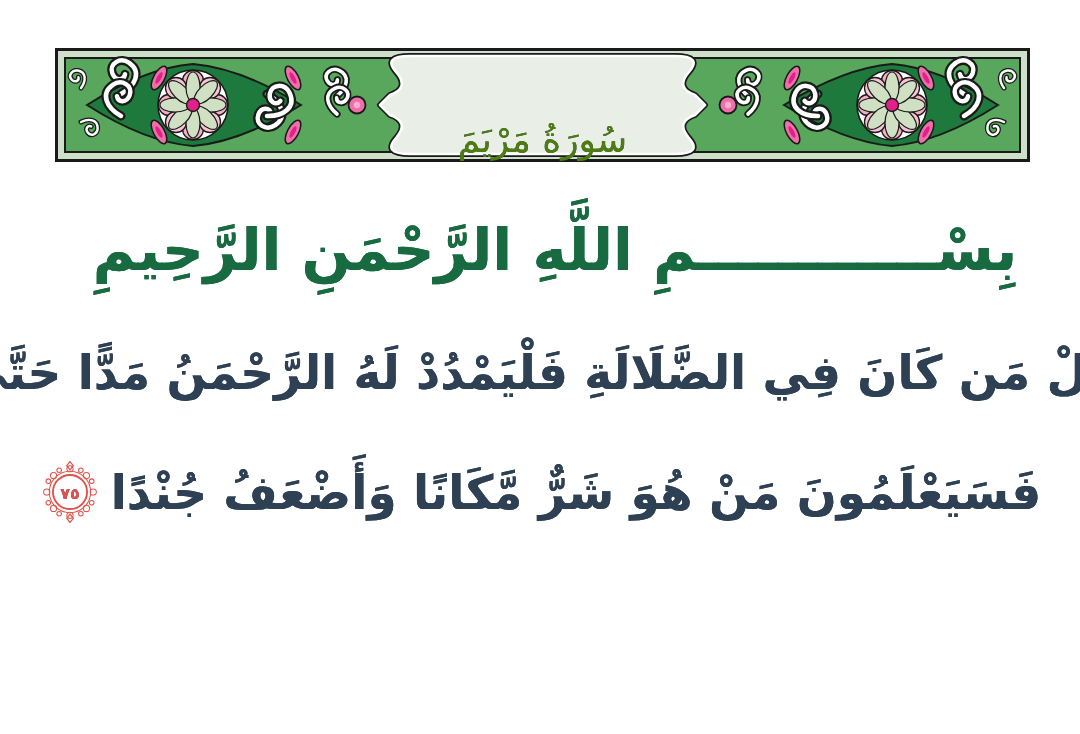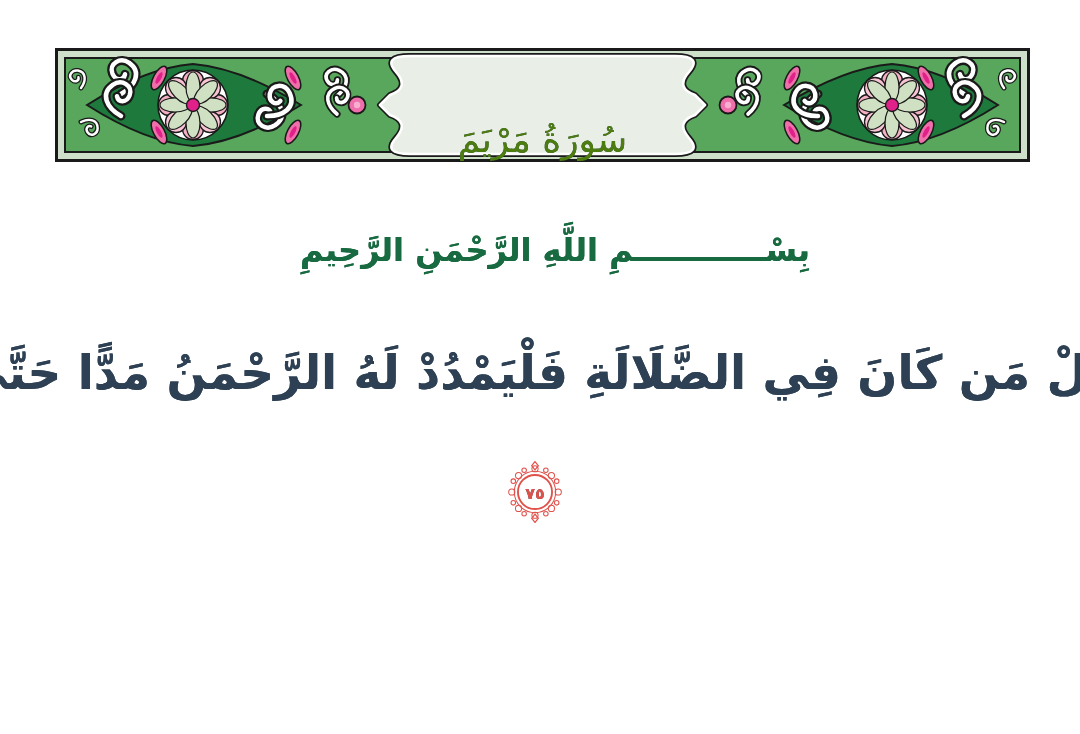--- a/index.html
+++ b/index.html
@@ -42,21 +42,21 @@
     position: absolute;
     top: 198px;
     left: 0;
     width: 100%;
     height: 104px;
     display: flex;
     align-items: center;
     justify-content: center;
     direction: rtl;
     color: #186a40;
-    font-size: 32px;
+    font-size: 58px;
     font-weight: bold;
     white-space: nowrap;
     text-shadow: 0 0 0.4px #186a40;
     padding-left: 30px;
   }
 
   
   .verse-area {
     position: absolute;
     top: 312px;
@@ -184,20 +184,21 @@
   <div class="bismillah" dir="rtl" lang="ar">بِسْــــــــــــمِ اللَّهِ الرَّحْمَنِ الرَّحِيمِ</div>
 
   <div class="verse-area">
 
     <div class="verse-line">
       <span class="aya-text" dir="rtl" lang="ar">قُلْ مَن كَانَ فِي الضَّلَالَةِ فَلْيَمْدُدْ لَهُ الرَّحْمَنُ مَدًّا حَتَّىٰ</span>
     </div>
 
 
     <div class="verse-line">
+      <span class="aya-text" dir="rtl" lang="ar">فَسَيَعْلَمُونَ مَنْ هُوَ شَرٌّ مَّكَانًا وَأَضْعَفُ جُنْدًا</span>
 
       <svg class="aya-medallion" viewBox="0 0 60 60" aria-hidden="false">
         <g stroke="#e0514a" fill="none">
           <circle cx="30" cy="30" r="16.5" stroke-width="1.8"></circle>
           <circle cx="30" cy="30" r="20" stroke-width="1"></circle>
           <g stroke-width="1">
             <circle cx="30" cy="7.5" r="3"></circle>
               <circle cx="30" cy="52.5" r="3"></circle>
             <circle cx="7.5" cy="30" r="3"></circle>
               <circle cx="52.5" cy="30" r="3"></circle>

